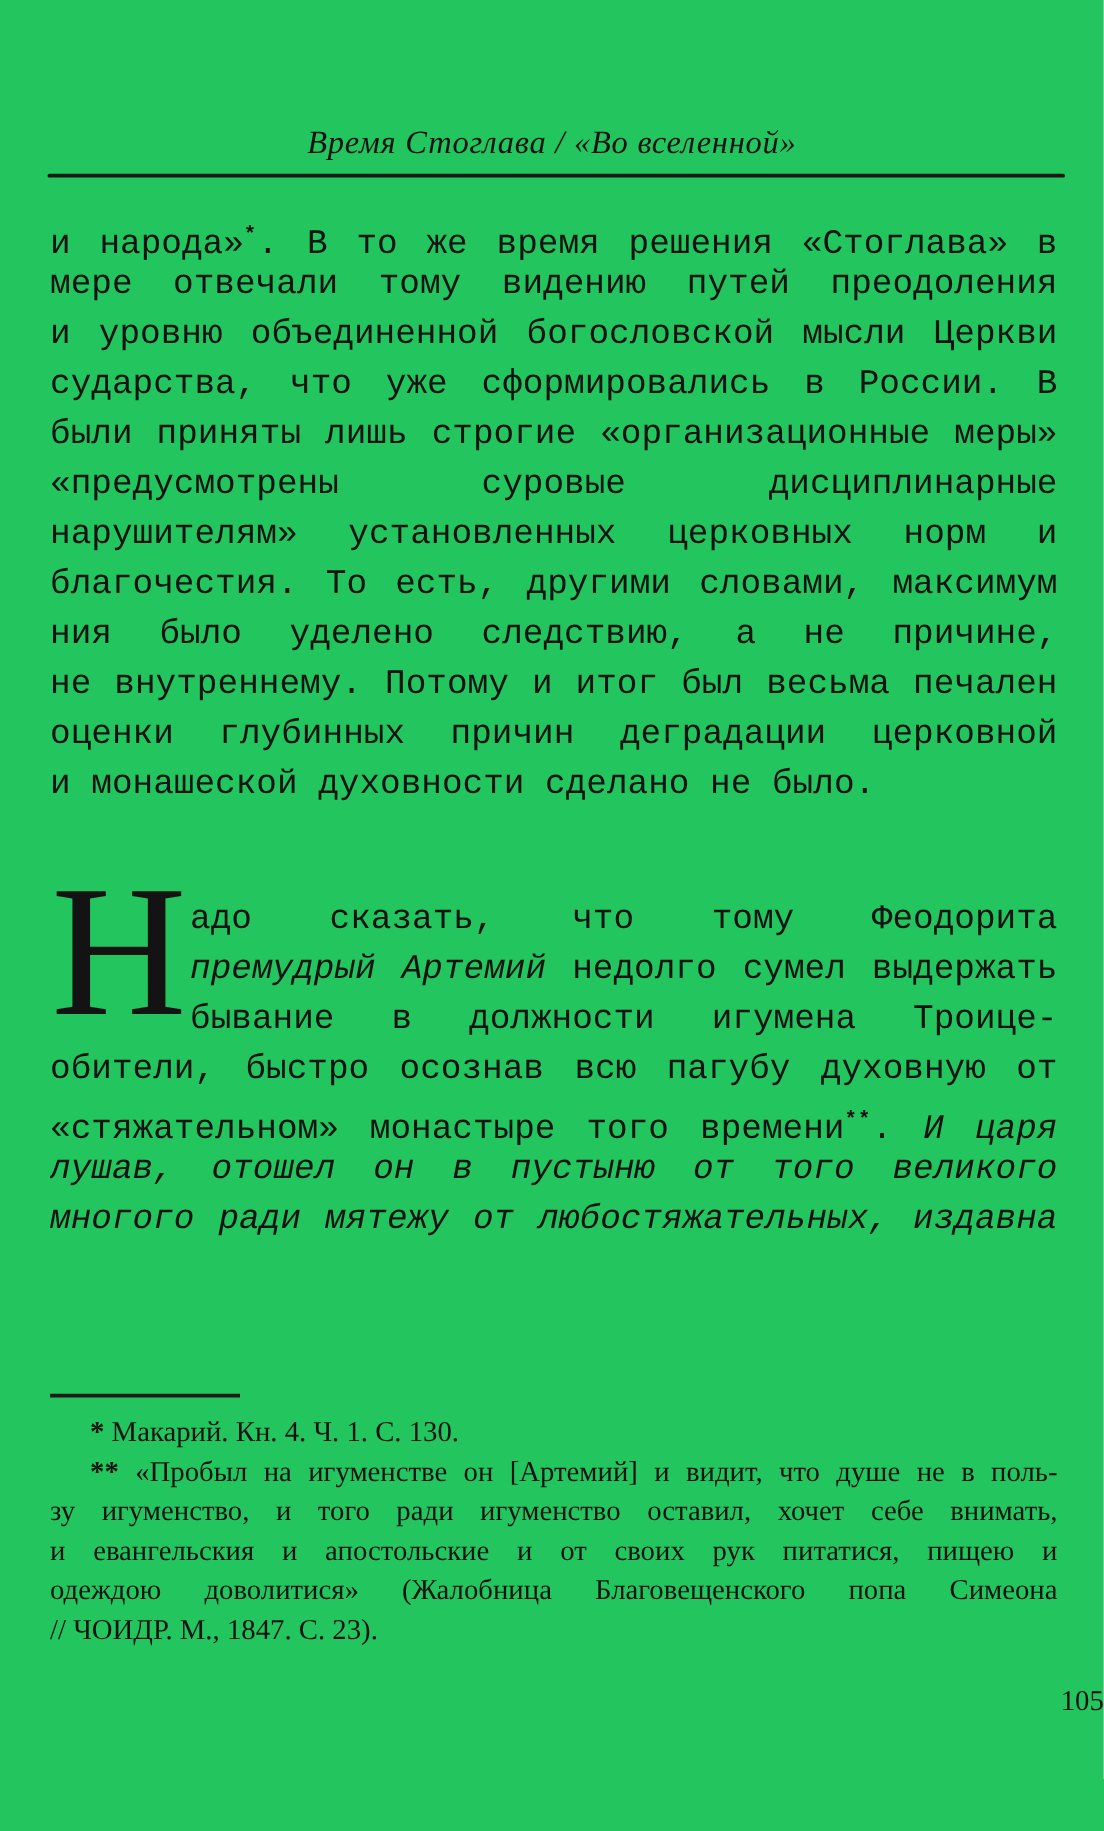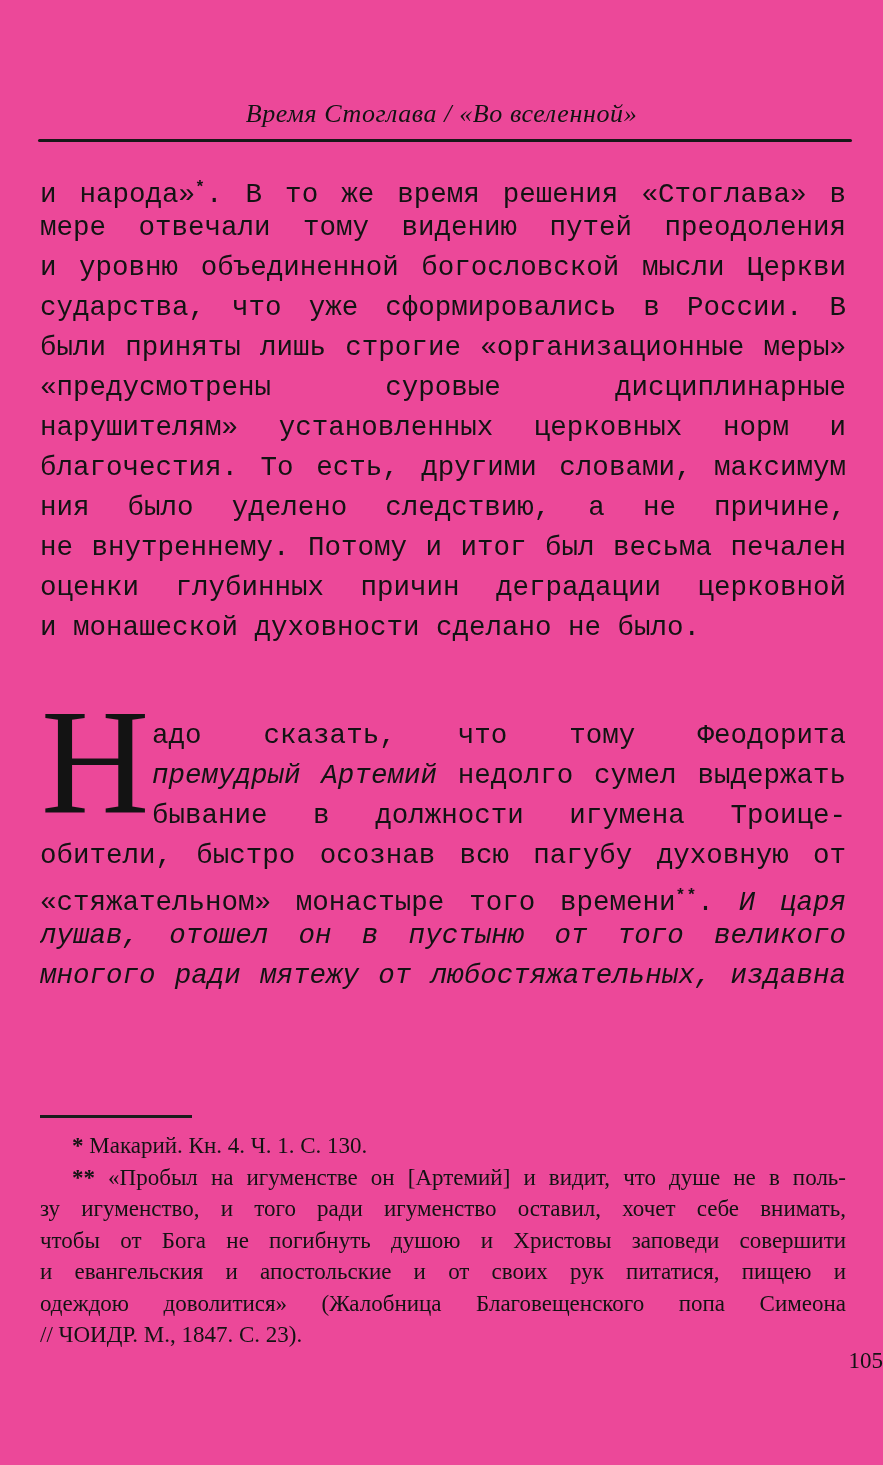--- a/index.html
+++ b/index.html
@@ -1,20 +1,20 @@
 <!DOCTYPE html>
 <html lang="ru"><head>
 <meta charset="utf-8">
 <style>
   html,body { margin:0; padding:0; background:#e8e8e6; }
   .page {
     position:relative;
     width:883px; height:1465px;
     margin:0 auto;
-    background:#ec4899;
+    background:#22c55e;
     color:#131313;
     font-family:"Liberation Serif", serif;
     overflow:hidden;
   }
   
   .running-header {
     position:absolute; top:99px; left:0; width:100%;
     text-align:center;
     font-style:italic;
     font-size:26px;
@@ -110,21 +110,20 @@
         <div class="bline"><span class="it">многого ради мятежу от любостяжательных, издавна</span></div>
       </div>
   </div>
 
   <div class="fn-rule"></div>
 
   <div class="footnotes">
       <div class="fline fnind last"><span class="bd">* </span><span>Макарий. Кн. 4. Ч. 1. С. 130.</span></div>
       <div class="fline fnind"><span class="bd">** </span><span>«Пробыл на игуменстве он [Артемий] и видит, что душе не в поль-</span></div>
       <div class="fline"><span>зу игуменство, и того ради игуменство оставил, хочет себе внимать,</span></div>
-      <div class="fline"><span>чтобы от Бога не погибнуть душою и Христовы заповеди совершити</span></div>
       <div class="fline"><span>и евангельския и апостольские и от своих рук питатися, пищею и</span></div>
       <div class="fline"><span>одеждою доволитися» (Жалобница Благовещенского попа Симеона</span></div>
       <div class="fline last"><span>// ЧОИДР. М., 1847. С. 23).</span></div>
     </div>
 
   <div class="page-number">105</div>
 
 </div>
 
 </body></html>

